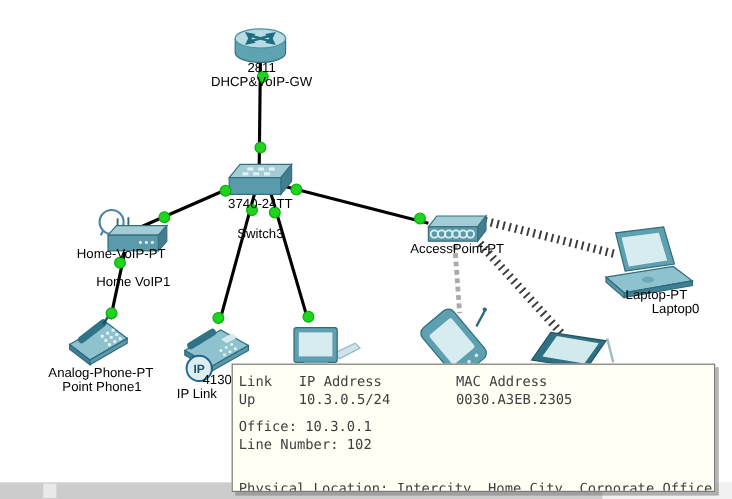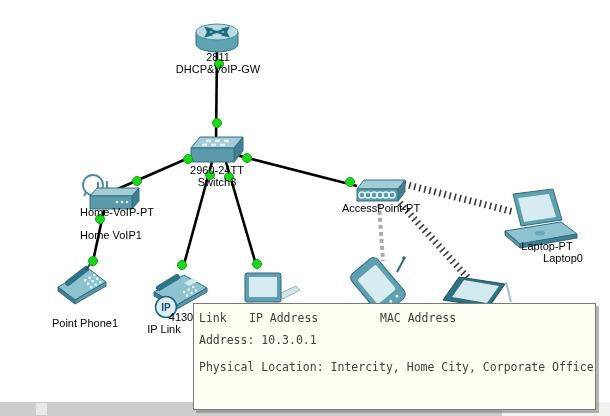--- a/index.html
+++ b/index.html
@@ -12,21 +12,21 @@
   
   #tooltip{position:absolute;left:193px;top:303px;width:403px;height:107px;z-index:5;
            box-sizing:border-box;background:#fffff4;border:1px solid #7a7a7a;
            box-shadow:3px 3px 0 rgba(120,120,120,.55);
            font-family:"DejaVu Sans Mono","Liberation Mono",monospace;
            font-size:11.5px;line-height:15px;color:#3f3f3f;
            padding:7px 0 12px 5px;white-space:nowrap;overflow:hidden;}
   .tt-c1{display:inline-block;width:50px;}
   .tt-c2{display:inline-block;width:131px;}
   .tt-gw{margin-top:7px;}
-  .tt-phys{margin-top:12px;}
+  .tt-phys{margin-top:22px;}
   
   #hscroll-strip{position:absolute;left:0;top:402px;width:610px;height:14px;
                  background:#f1f1f1;z-index:4;}
   #hscroll-track{position:absolute;left:0;top:0;width:502px;height:14px;background:#cccccc;}
   #hscroll-thumb{position:absolute;left:36px;top:1px;width:11px;height:12px;background:#e9e9e9;}
 </style>
 </head>
 <body>
 
 <div id="stage">
@@ -185,36 +185,41 @@
     <circle cx="182" cy="265" r="4.5"></circle>
     <circle cx="229" cy="177" r="4.5"></circle>
     <circle cx="257" cy="264" r="4.5"></circle>
     <circle cx="247" cy="158" r="4.5"></circle>
     <circle cx="350" cy="182" r="4.5"></circle>
   </g>
 </svg>
 
 <div class="dev-label" style="left:218px;top:51px">2811</div>
 <div class="dev-label" style="left:218px;top:63px">DHCP&amp;VoIP-GW</div>
-<div class="dev-label" style="left:217px;top:164px">2960-24TT</div>
-<div class="dev-label" style="left:217px;top:176px">Switch3</div>
-<div class="dev-label" style="left:117px;top:206px">Home-VoIP-PT</div>
+<div class="dev-label" style="left:217px;top:164px">3740-24TT</div>
+<div class="dev-label" style="left:217px;top:189px">Switch3</div>
+<div class="dev-label" style="left:101px;top:206px">Home-VoIP-PT</div>
 <div class="dev-label" style="left:111px;top:229px">Home VoIP1</div>
+<div class="dev-label" style="left:84px;top:305px">Analog-Phone-PT</div>
 <div class="dev-label" style="left:85px;top:317px">Point Phone1</div>
 <div class="dev-label" style="left:181px;top:311px">4130</div>
 <div class="dev-label" style="left:164px;top:323px">IP Link</div>
 <div class="dev-label" style="left:381px;top:202px">AccessPoint-PT</div>
 <div class="dev-label" style="left:547px;top:240px">Laptop-PT</div>
 <div class="dev-label" style="left:563px;top:252px">Laptop0</div>
 
 <div id="tooltip">
   <div class="tt-row">
     <span class="tt-c1">Link</span><span class="tt-c2">IP Address</span><span class="tt-c3">MAC Address</span>
   </div>
-  <div class="tt-gw">Address: 10.3.0.1</div>
+  <div class="tt-row">
+    <span class="tt-c1">Up</span><span class="tt-c2">10.3.0.5/24</span><span class="tt-c3">0030.A3EB.2305</span>
+  </div>
+  <div class="tt-gw">Office: 10.3.0.1</div>
+  <div>Line Number: 102</div>
   <div class="tt-phys">Physical Location: Intercity, Home City, Corporate Office</div>
 </div>
 
 <div id="hscroll-strip">
   <div id="hscroll-track">
     <div id="hscroll-thumb"></div>
   </div>
 </div>
 
 </div>

